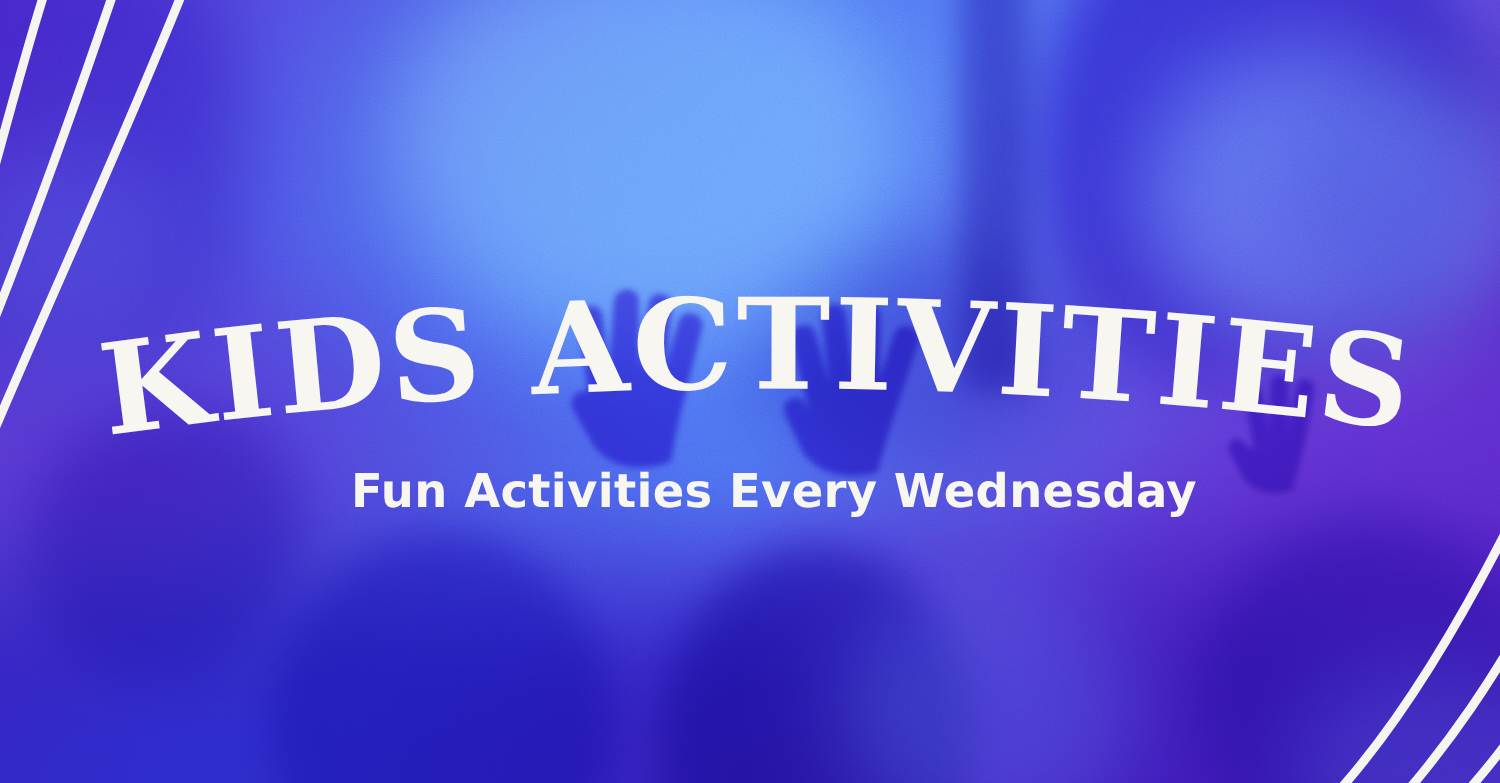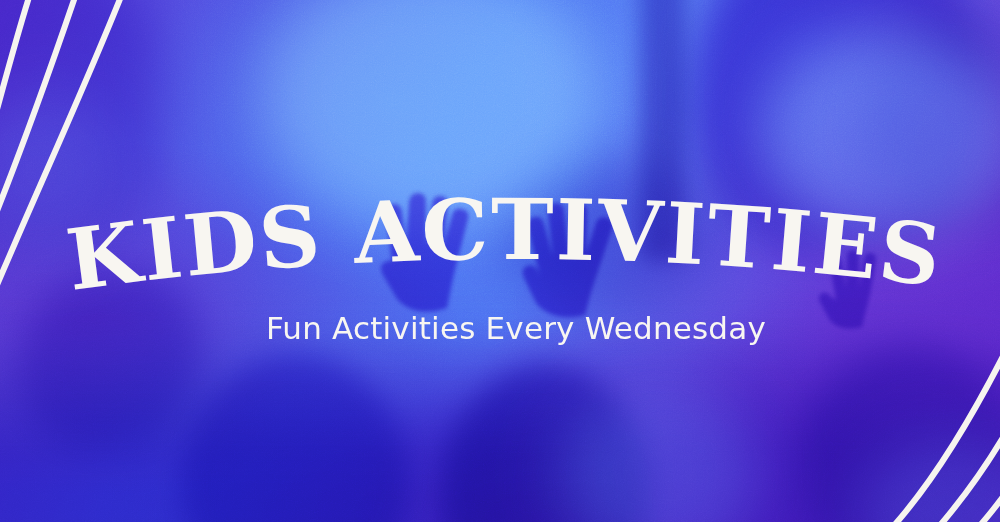--- a/index.html
+++ b/index.html
@@ -195,21 +195,21 @@
     font-family: "DejaVu Serif", "Liberation Serif", serif;
     font-weight: 700;
     font-size: 84px;
     letter-spacing: 2px;
     fill: #f8f6f1;
   }
 
   .subtitle {
     margin-top: 6px;
     font-family: "DejaVu Sans", "Liberation Sans", sans-serif;
-    font-weight: 400;
+    font-weight: 700;
     font-size: 31px;
     letter-spacing: .2px;
     color: #f8f6f1;
     text-align: right;
     white-space: nowrap;
     line-height: 1;
     margin-left: 32px;
   }
 </style>
 </head>

